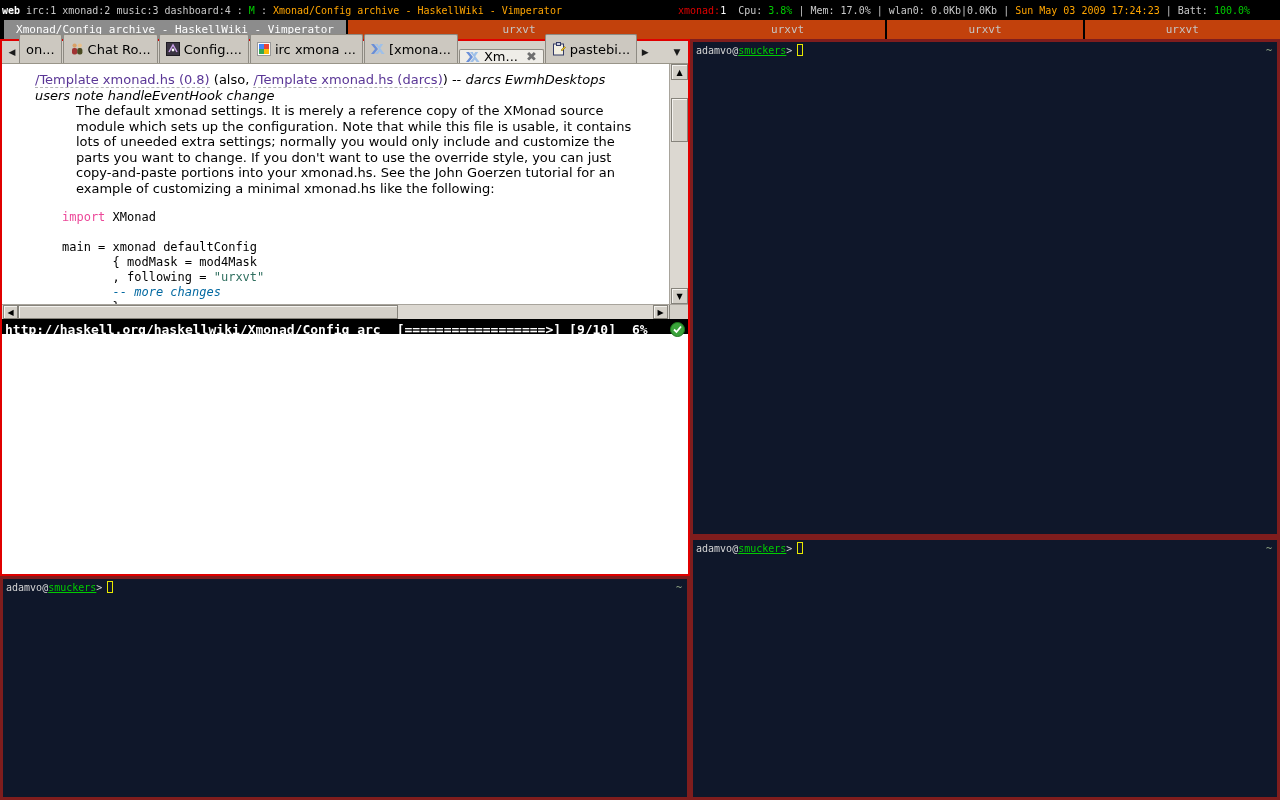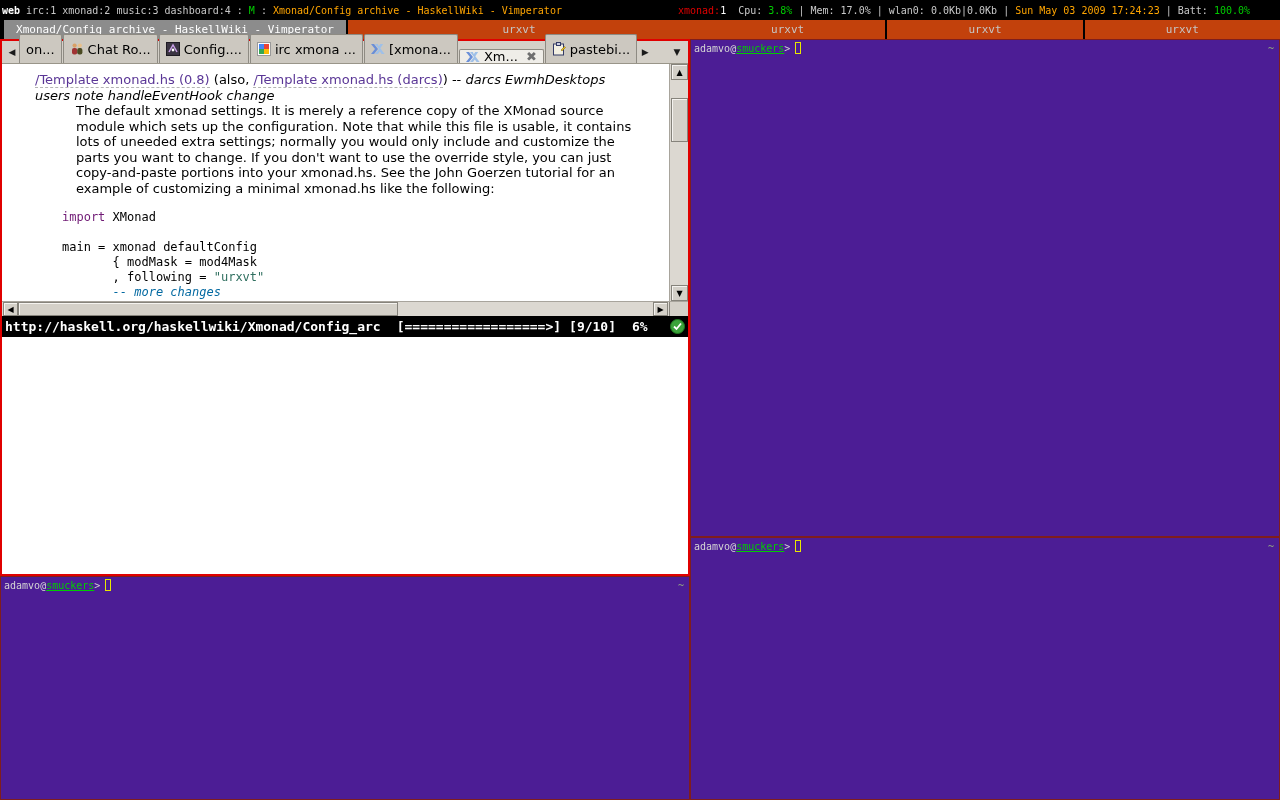--- a/index.html
+++ b/index.html
@@ -41,21 +41,21 @@
   
   #ff-body{flex:1 1 auto;position:relative;overflow:hidden;background:#fff;}
   #ff-content{position:absolute;left:0;top:0;right:19px;bottom:0;overflow:hidden;
               padding:8px 0 0 33px;font-size:13px;line-height:15.5px;color:#000;}
   .entry-head{width:582px;}
   .entry-body{margin-left:41px;width:562px;}
   a.seg-lv{color:#5a3696;text-decoration:none;border-bottom:1px dashed #b4b4b4;}
   .seg-bi{font-weight:normal;font-style:italic;}
   #code-block{margin:14px 0 0 27px;font:12px/15px "DejaVu Sans Mono","Liberation Mono",monospace;
               white-space:pre;color:#000;}
-  .tok-k{color:#701a75;}
+  .tok-k{color:#ec4899;}
   .tok-s{color:#2f6f5f;}
   .tok-c{color:#0369a1;font-style:italic;}
 
   
   #vscroll{position:absolute;right:0;top:0;bottom:0;width:19px;background:#dcd8d1;
            border-left:1px solid #a8a49c;}
   .vs-btn{position:absolute;left:1px;width:17px;height:16px;background:#d4d0c8;border:1px solid #86837b;
           box-shadow:inset 1px 1px 0 #f5f3ef;display:flex;align-items:center;justify-content:center;
           font-size:8px;color:#000;}
   #vs-thumb{position:absolute;left:1px;top:34px;width:17px;height:44px;background:#d4d0c8;
@@ -66,28 +66,28 @@
   .hs-btn{position:absolute;top:0;width:15px;height:14px;background:#d4d0c8;border:1px solid #86837b;
           box-shadow:inset 1px 1px 0 #f5f3ef;display:flex;align-items:center;justify-content:center;
           font-size:8px;color:#000;}
   #hs-left{left:1px;} #hs-right{right:20px;}
   #hs-thumb{position:absolute;left:16px;top:0;width:380px;height:14px;background:#d4d0c8;
             border:1px solid #86837b;box-shadow:inset 1px 1px 0 #f5f3ef;}
   #hs-corner{position:absolute;right:0;top:0;width:19px;height:14px;background:#d4d0c8;
              border-left:1px solid #86837b;}
 
   
-  #vimp-status{height:21px;background:#000;color:#fff;font:bold 13px/21px "DejaVu Sans Mono","Liberation Mono",monospace;
+  #vimp-status{height:15px;background:#000;color:#fff;font:bold 13px/21px "DejaVu Sans Mono","Liberation Mono",monospace;
                padding-left:3px;position:relative;flex:0 0 auto;white-space:nowrap;}
   .vs-gap16{margin-left:16px;} .vs-gap8{margin-left:8px;}
   #vimp-check{position:absolute;right:3px;top:3px;width:15px;height:15px;}
   #vimp-cmdline{flex:1 1 auto;background:#fff;}
 
   
-  .term{position:absolute;background:#4c1d95;border:1px solid #7f1d1d;
+  .term{position:absolute;background:#0f172a;border:3px solid #7f1d1d;
         font:10px "DejaVu Sans Mono","Liberation Mono",monospace;}
   #term-bl{left:0;top:576px;width:690px;height:224px;}
   #term-rt{left:690px;top:39px;width:590px;height:498px;}
   #term-rb{left:690px;top:537px;width:590px;height:263px;}
   .term-line{padding:2px 0 0 3px;color:#d4d4d4;display:flex;align-items:center;white-space:pre;}
   .t-host{color:#00cc00;text-decoration:underline;}
   .t-cursor{display:inline-block;width:6px;height:12px;border:1px solid #e8e800;margin-left:5px;}
   .t-rprompt{position:absolute;right:5px;top:3px;color:#8fa383;}
 </style>
 </head>

